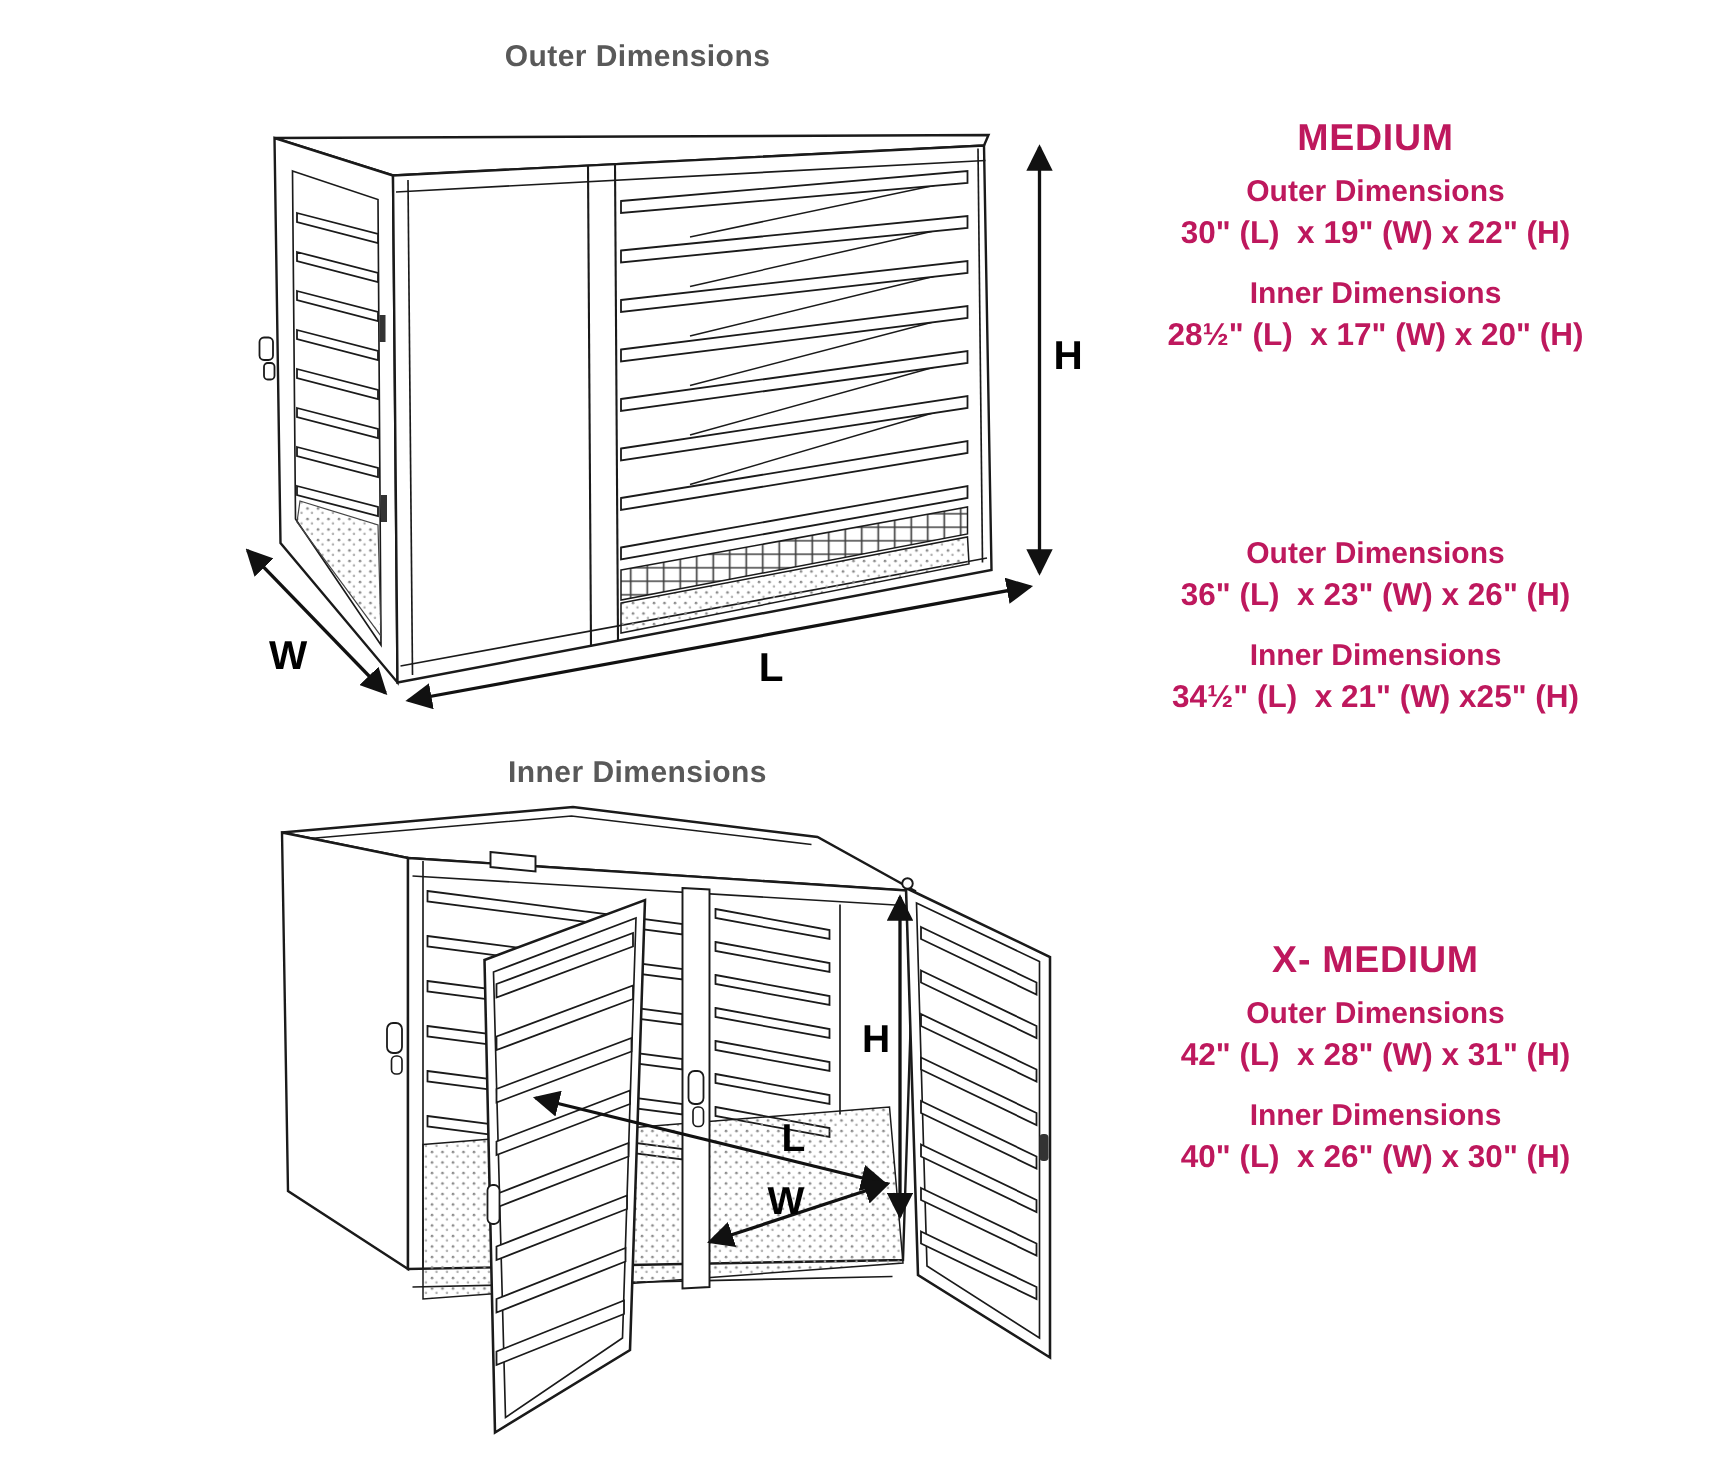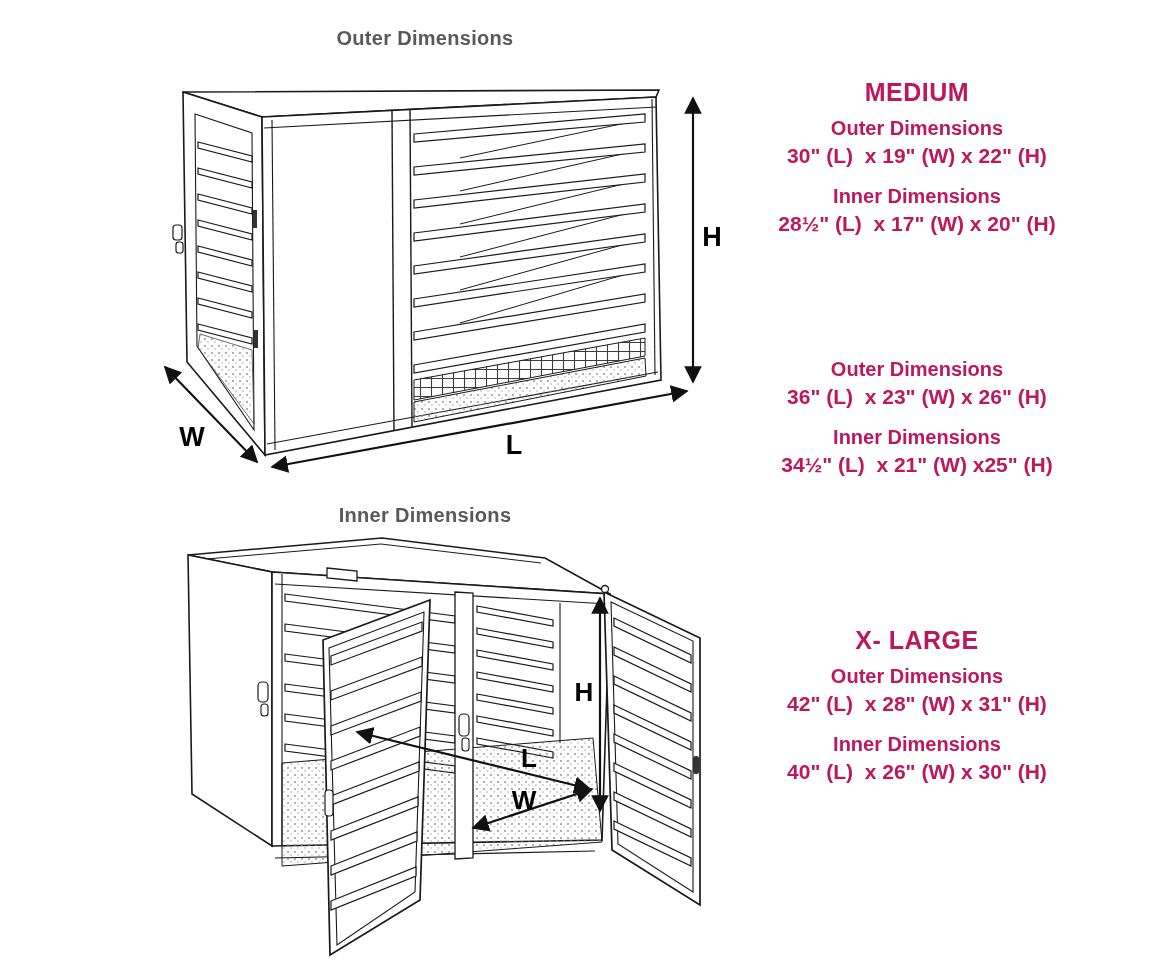--- a/index.html
+++ b/index.html
@@ -237,18 +237,18 @@
 </div>
 
 <div class="size-block" style="top:355px;">
   <div class="dim-heading">Outer Dimensions</div>
   <div class="dim-value">36" (L)  x 23" (W) x 26" (H)</div>
   <div class="dim-heading">Inner Dimensions</div>
   <div class="dim-value">34½" (L)  x 21" (W) x25" (H)</div>
 </div>
 
 <div class="size-block" style="top:624px;">
-  <div class="size-title">X- LARGE</div>
+  <div class="size-title">X- MEDIUM</div>
   <div class="dim-heading">Outer Dimensions</div>
   <div class="dim-value">42" (L)  x 28" (W) x 31" (H)</div>
   <div class="dim-heading">Inner Dimensions</div>
   <div class="dim-value">40" (L)  x 26" (W) x 30" (H)</div>
 </div>
 
 </body></html>

